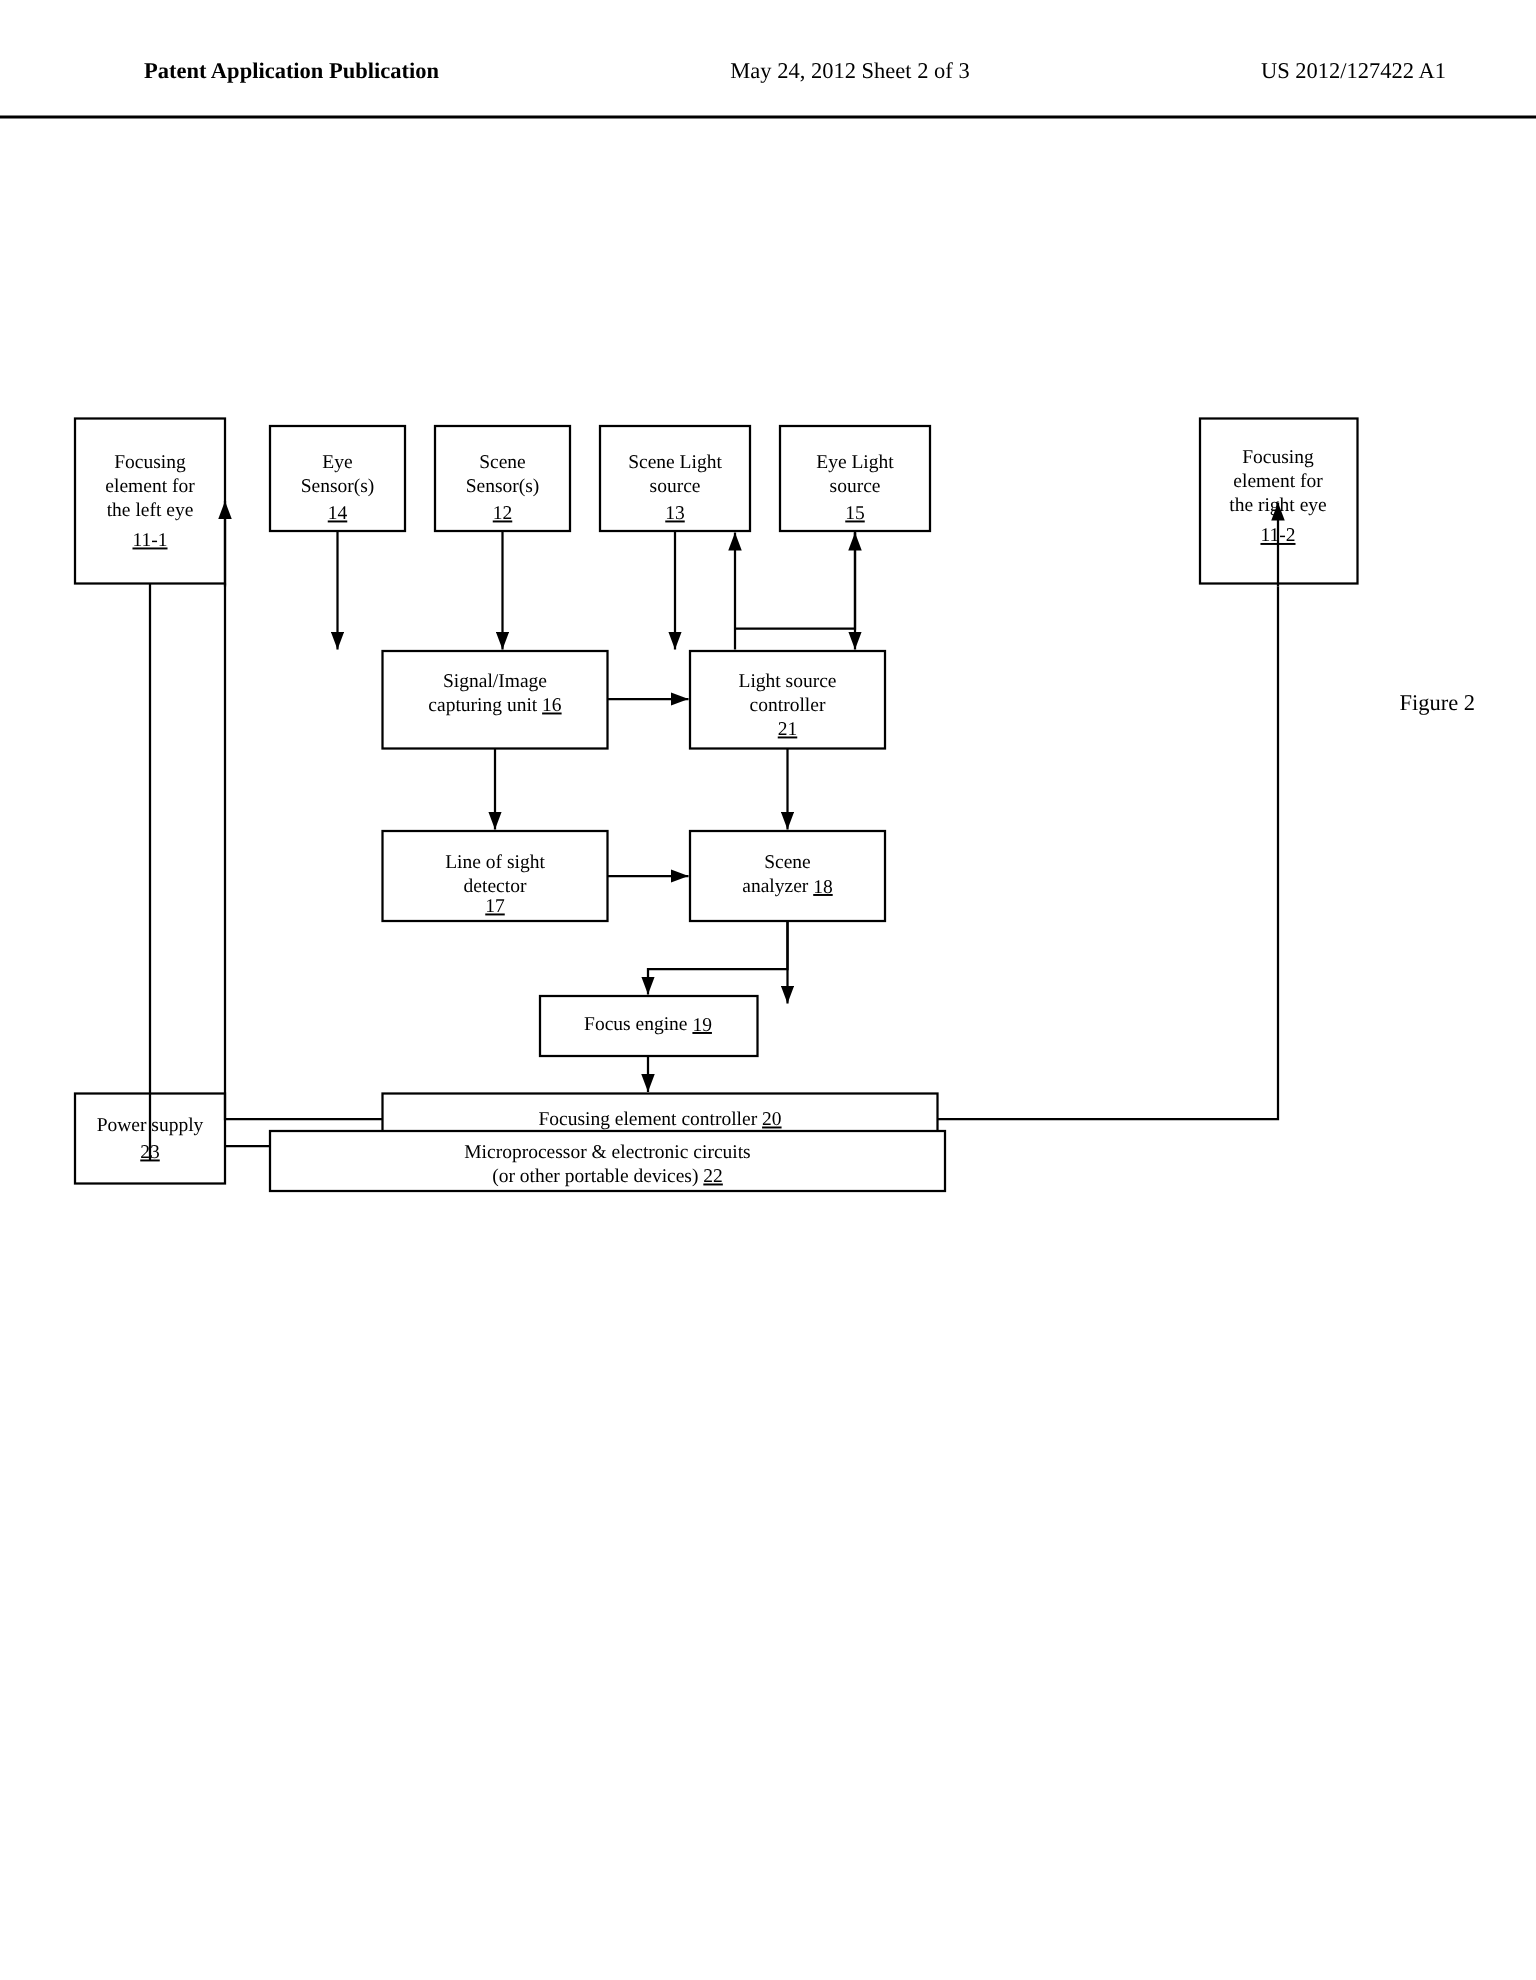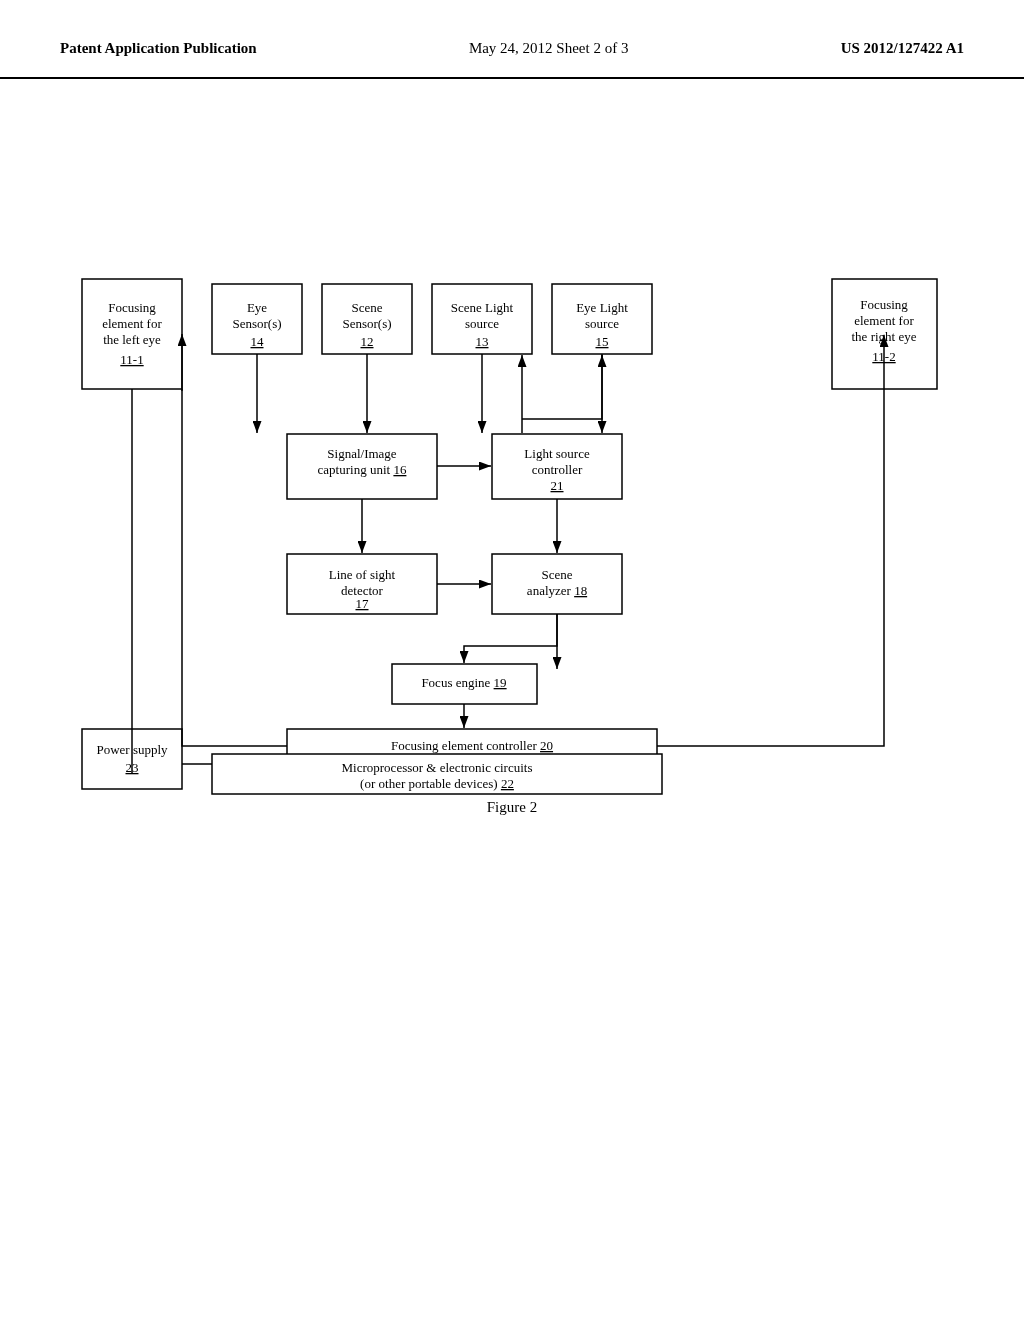--- a/index.html
+++ b/index.html
@@ -16,38 +16,40 @@
       display: flex;
       justify-content: space-between;
       align-items: flex-start;
       padding: 40px 60px 20px 60px;
       border-bottom: 2px solid #000;
     }
 
     .header-left {
       font-size: 15px;
       font-weight: bold;
+      margin-left: 36px;
     }
 
     .header-center {
       font-size: 15px;
       text-align: left;
     }
 
     .header-right {
       font-size: 15px;
-      font-weight: bold;
+      font-weight: normal;
     }
 
     .diagram-area {
       padding: 60px 40px 40px 40px;
       position: relative;
       display: flex;
-      flex-direction: column;
+      flex-direction: row;
       align-items: center;
+      gap: 13px;
     }
 
     .figure-caption {
       text-align: center;
       font-size: 15px;
     }
 
     
     .diagram-svg {
       width: 880px;

